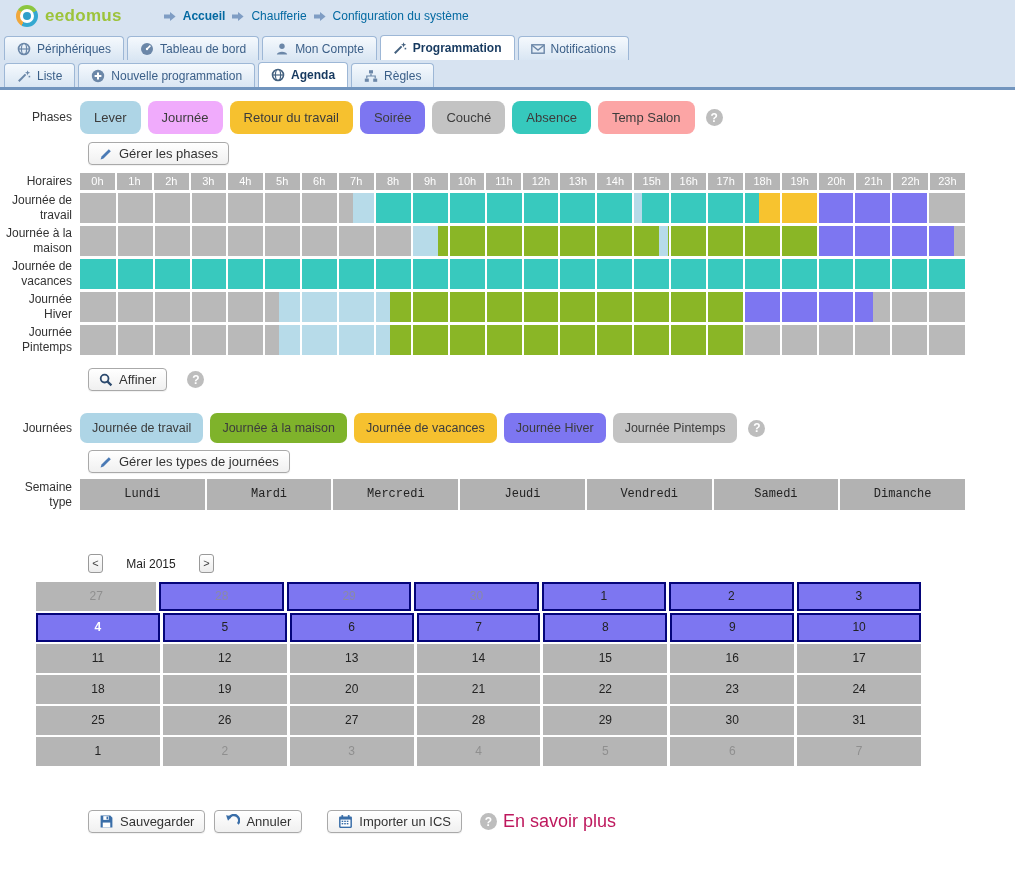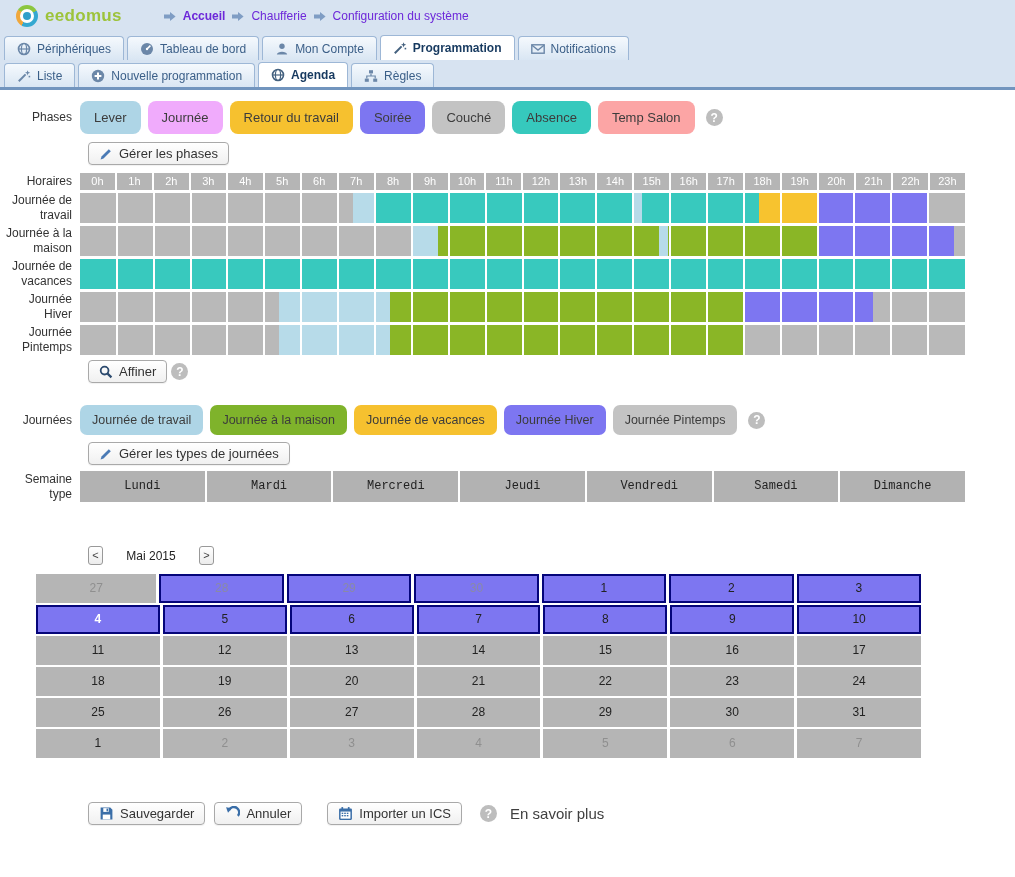--- a/index.html
+++ b/index.html
@@ -11,21 +11,21 @@
   
   .app-header { height:32px; background:#d7e3f1; display:flex; align-items:center; padding:0 10px 0 16px; }
   .logo { display:flex; align-items:center; cursor:pointer; }
   .logo-ring { width:22px; height:22px; border-radius:50%;
     background:conic-gradient(from 210deg,#f0a73c 0 95deg,#8cc63f 95deg 210deg,#35a8d0 210deg 360deg);
     display:flex; align-items:center; justify-content:center; }
   .logo-inner { width:14px; height:14px; border-radius:50%; background:#fff; display:flex; align-items:center; justify-content:center; }
   .logo-dot { width:8px; height:8px; border-radius:50%; background:#2f9fca; }
   .logo-text { margin-left:7px; font-size:17px; font-weight:bold; color:#9dc33b; letter-spacing:.3px; }
   .breadcrumb { display:flex; align-items:center; margin-left:42px; gap:7px; }
-  .bc-item { color:#6d28d9; cursor:pointer; }
+  .bc-item { color:#0369a1; cursor:pointer; }
   .bc-item.bold { font-weight:bold; }
   .bc-arrow { display:inline-flex; align-items:center; }
   
   .tabstrip { background:#d7e3f1; padding:4px 4px 0 4px; display:flex; align-items:flex-end; height:28px; }
   .tabstrip.second { height:27px; }
   .tab { display:inline-flex; align-items:center; gap:6px; height:24px; padding:0 12px; margin-right:3px;
     background:linear-gradient(#f5f9fd,#d9e6f3); border:1px solid #9db7d6; border-bottom:none;
     border-radius:4px 4px 0 0; color:#3b5f88; cursor:pointer; white-space:nowrap; }
   .tab.active { background:#fff; color:#16395f; font-weight:bold; height:25px; }
   .tab-icon { display:inline-flex; align-items:center; }
@@ -65,21 +65,21 @@
   .cal-month { width:96px; text-align:center; color:#222; }
   .cal { width:885px; margin-left:36px; margin-top:9px; }
   .cal-week { display:flex; gap:3px; margin-bottom:2px; }
   .cal-cell { flex:1 1 0; height:29px; line-height:29px; text-align:center; background:#b5b5b5; color:#222; cursor:pointer; }
   .cal-cell.dim { color:#8f8f8f; }
   .cal-cell.sel, .cal-cell.sel-dim, .cal-cell.today { background:#7d76f1; border:2px solid #05057a; line-height:25px; }
   .cal-cell.sel-dim { color:#8a8aa5; }
   .cal-cell.today { color:#fff; font-weight:bold; }
   
   .footer { display:flex; align-items:center; margin-left:88px; margin-top:44px; }
-  .link { color:#404040; font-size:15px; cursor:pointer; margin-left:13px; }
+  .link { color:#be185d; font-size:18px; cursor:pointer; margin-left:6px; }
 </style>
 </head>
 <body>
 
 <div class="app-header">
   <div class="logo">
     <div class="logo-ring">
       <div class="logo-inner">
           <div class="logo-dot"></div>
         </div>
@@ -421,21 +421,21 @@
           <div class="hourline" style="left:calc(75% - 1px)"></div>
           <div class="hourline" style="left:calc(79.16666666666666% - 1px)"></div>
           <div class="hourline" style="left:calc(83.33333333333334% - 1px)"></div>
           <div class="hourline" style="left:calc(87.5% - 1px)"></div>
           <div class="hourline" style="left:calc(91.66666666666666% - 1px)"></div>
           <div class="hourline" style="left:calc(95.83333333333334% - 1px)"></div>
         </div>
       </div>
     </div>
 
-  <div class="indent" style="margin-top:5px; display:flex; align-items:center;">
+  <div class="indent" style="margin-top:13px; display:flex; align-items:center;gap:16px;">
     <button class="btn">
       <span class="tab-icon" id="icon-magnifier">
           <svg width="14" height="14" viewBox="0 0 14 14">
             <circle cx="5.6" cy="5.6" r="3.9" fill="none" stroke="#2c4a6e" stroke-width="1.8"></circle>
             <line x1="8.6" y1="8.6" x2="12.4" y2="12.4" stroke="#2c4a6e" stroke-width="2.2"></line>
           </svg>
         </span>
       <span>Affiner</span>
     </button>
     <span class="help">

